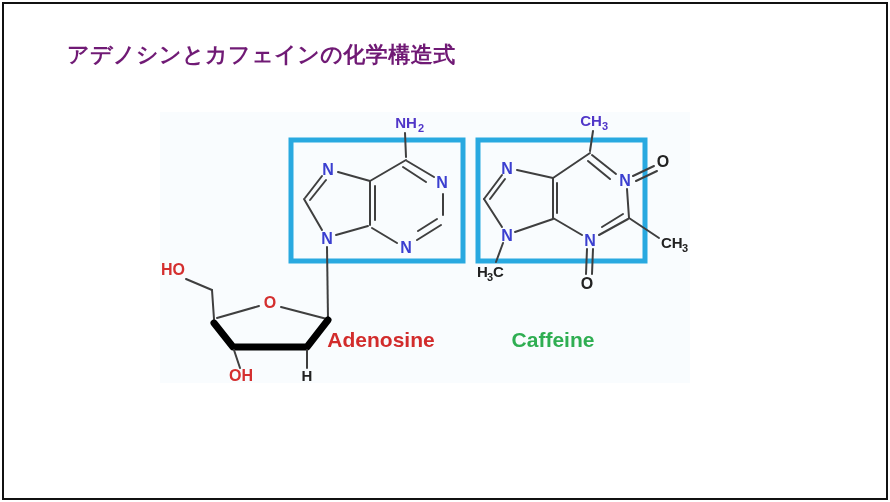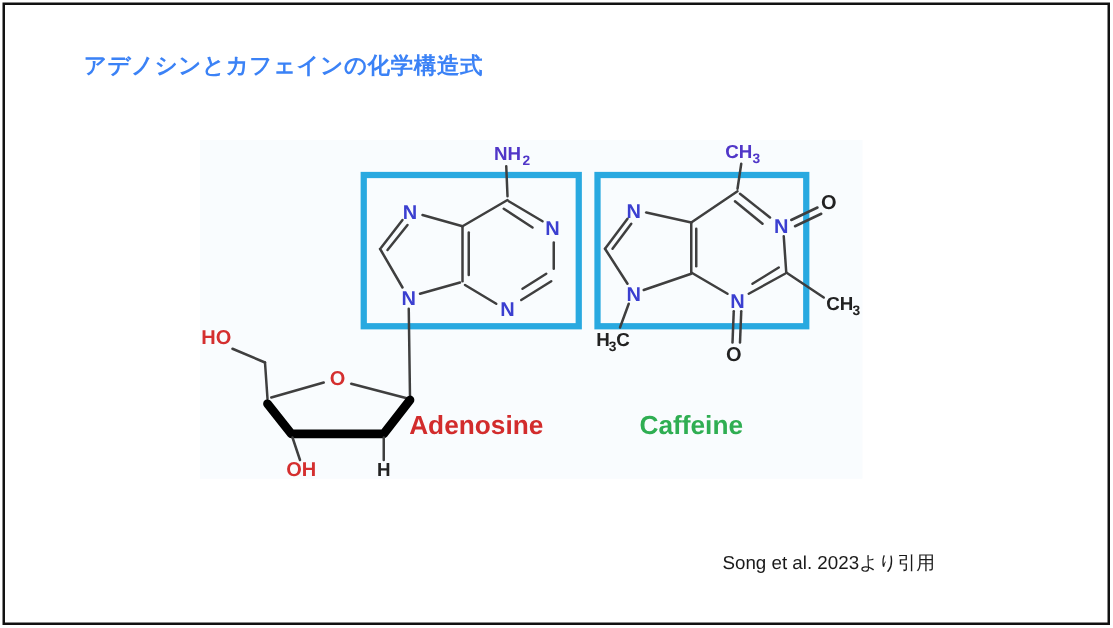--- a/index.html
+++ b/index.html
@@ -1,19 +1,19 @@
 <!DOCTYPE html>
 <html><head>
 <meta charset="utf-8">
 <style>
   html,body{margin:0;padding:0;background:#fff;}
   .slide{position:relative;width:890px;height:502px;background:#ffffff;overflow:hidden;
          font-family:"Liberation Sans","DejaVu Sans",sans-serif;}
   .frame{position:absolute;inset:2px;border:2px solid #111;pointer-events:none;}
-  .page-title{position:absolute;left:67px;top:40px;font-size:18px;font-weight:bold;color:#3b82f6;
+  .page-title{position:absolute;left:67px;top:40px;font-size:22px;font-weight:bold;color:#701a75;
               letter-spacing:0.5px;}
   .figure{position:absolute;left:160px;top:112px;width:530px;height:271px;background:#f9fcfe;}
   .citation{position:absolute;left:578px;top:441px;font-size:15px;color:#1a1a1a;}
   svg text{font-family:"Liberation Sans","DejaVu Sans",sans-serif;font-weight:bold;}
   .bond{stroke:#3f3f3f;stroke-width:2;stroke-linecap:round;fill:none;}
   .wedge{stroke:#000;stroke-width:7;fill:none;stroke-linejoin:round;stroke-linecap:round;}
   .hl{fill:none;stroke:#29a9e0;stroke-width:5;}
   .n{fill:#3b3fd0;font-size:16px;text-anchor:middle;}
   .pur{fill:#5036c8;font-size:15px;text-anchor:middle;}
   .pur-s{fill:#5036c8;font-size:11px;}
@@ -122,14 +122,13 @@
         <text class="ox-l" x="317" y="165">H</text>
         <text class="ox-s" x="327" y="169">3</text>
         <text class="ox-l" x="333" y="165">C</text>
       </g>
 
       <text class="mol-a" x="221" y="235">Adenosine</text>
       <text class="mol-c" x="393" y="235">Caffeine</text>
     </svg>
   </div>
 
-  <div class="citation">Song et al. 2023より引用</div>
 </div>
 
 </body></html>

